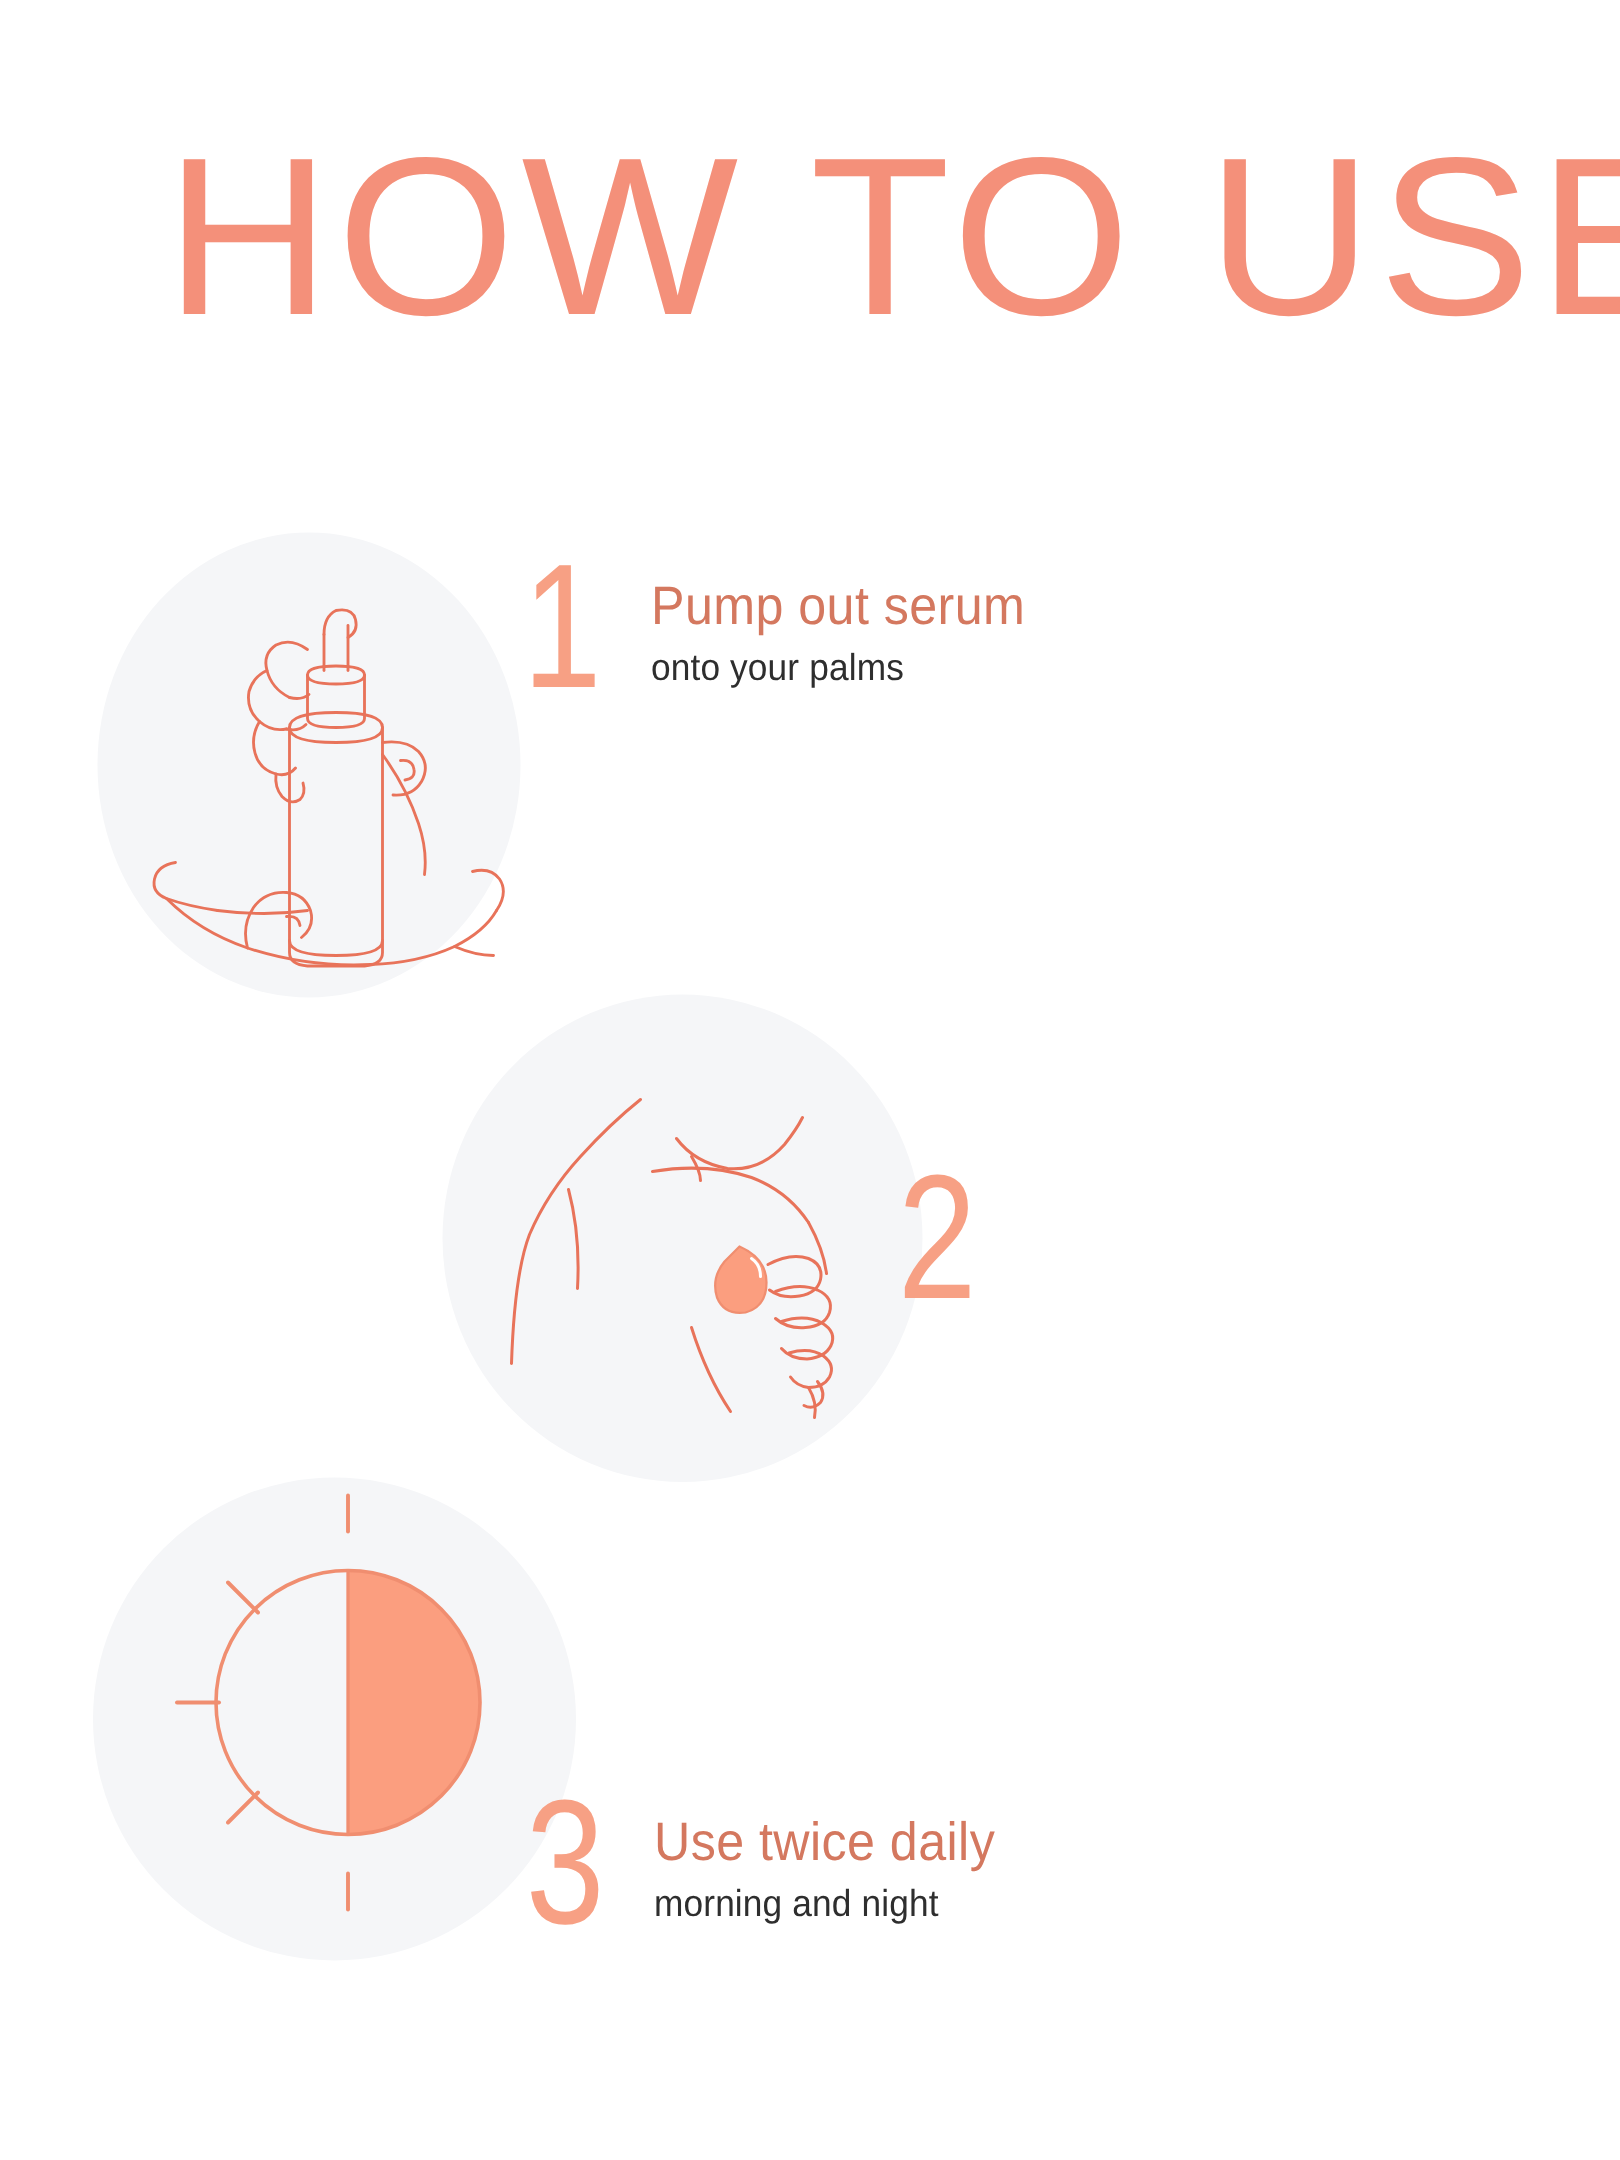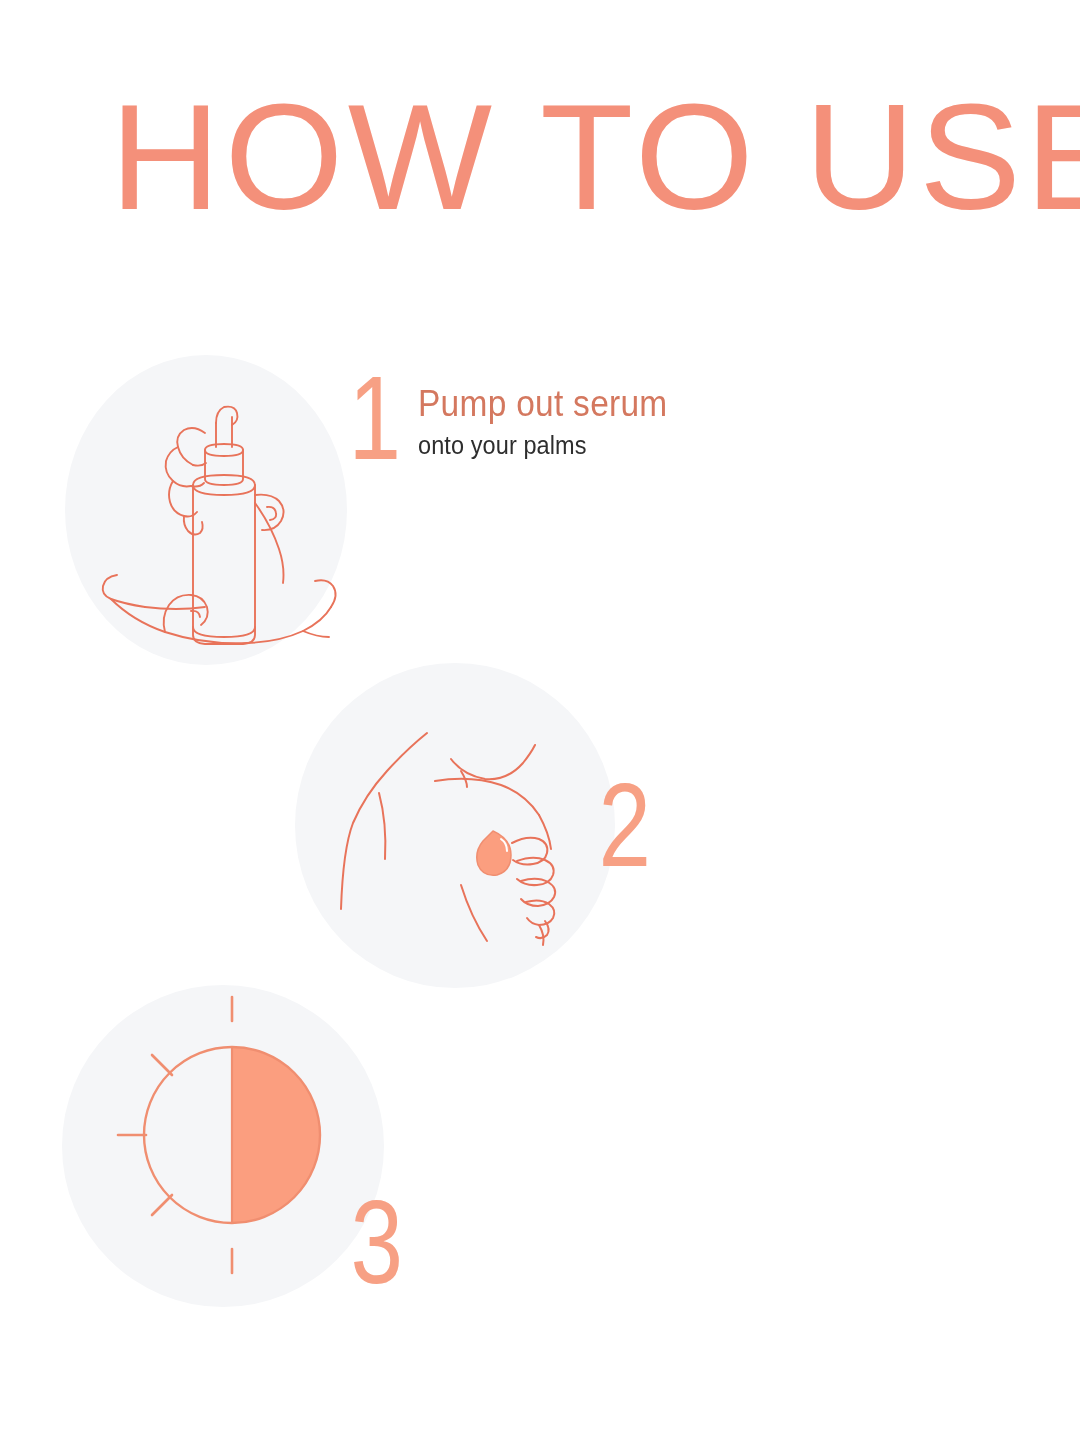--- a/index.html
+++ b/index.html
@@ -71,21 +71,21 @@
     font-weight: 300;
     color: #F7A084;
     transform: scaleX(0.80);
     transform-origin: left top;
     width: 72px;
     display: block;
     text-align: center;
     user-select: none;
   }
   .step-copy {
-    margin-left: 0;
+    margin-left: 16px;
     padding-top: 16px;
   }
   .step-head {
     font-family: "Liberation Sans", sans-serif;
     font-size: 36px;
     line-height: 40px;
     font-weight: 400;
     color: #D4785F;
     letter-spacing: 0.3px;
     transform: scaleX(0.93);
@@ -220,15 +220,19 @@
 
         <line x1="110" y1="90" x2="90" y2="70"></line>
 
         <line x1="110" y1="210" x2="90" y2="230"></line>
       </g>
     </svg>
   </div>
 
   <div class="step-block" id="step-text-3">
     <span class="step-num">3</span>
+    <div class="step-copy">
+      <div class="step-head">Use twice daily</div>
+      <div class="step-sub">morning and night</div>
+    </div>
   </div>
 
 </div>
 
 </body></html>

